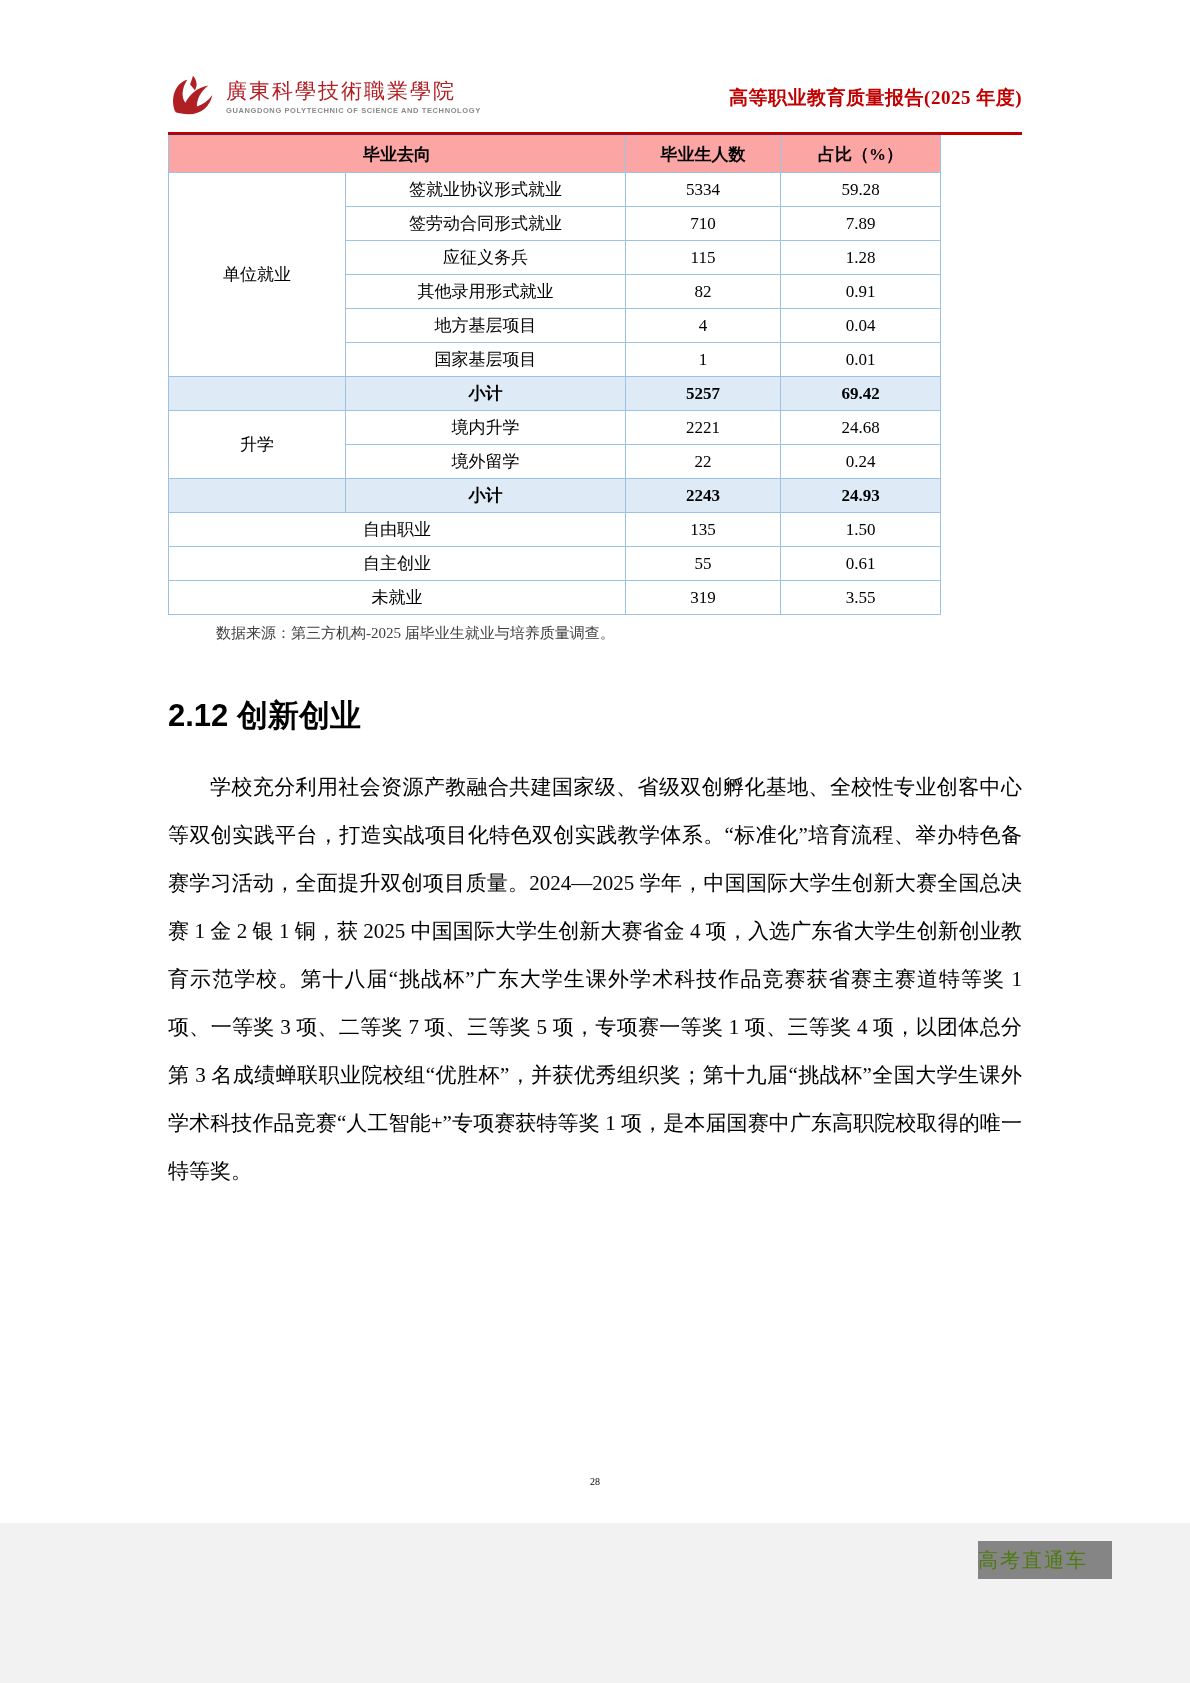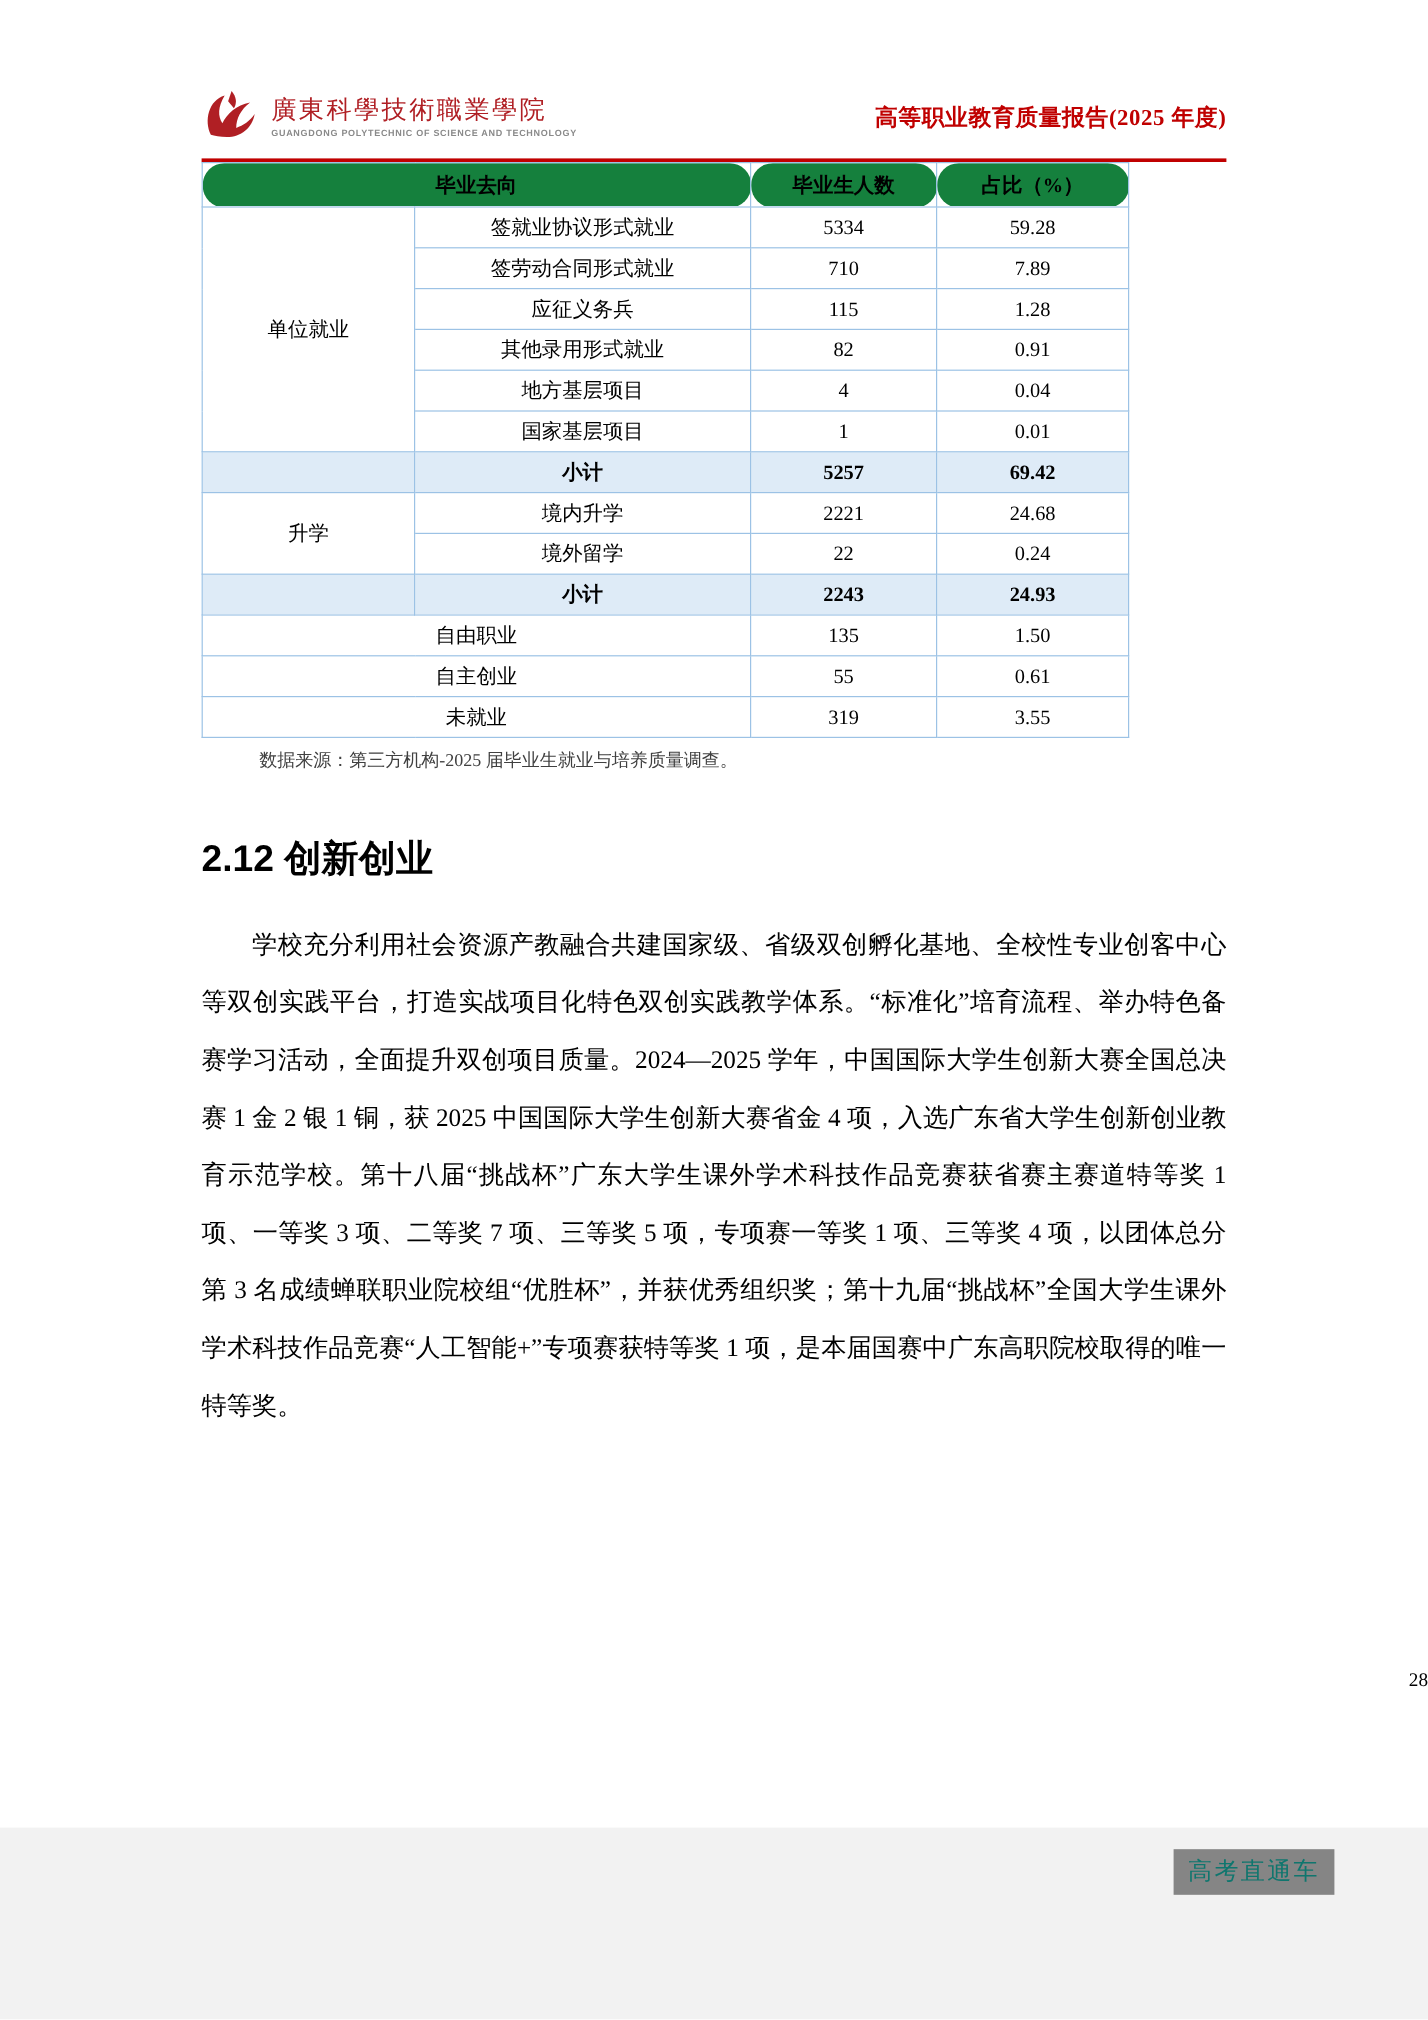--- a/index.html
+++ b/index.html
@@ -20,36 +20,36 @@
   .report-title{color:#c00000;font-weight:bold;font-size:19px;letter-spacing:.5px;}
   .red-rule{height:3px;background:#c00000;margin-top:6px;}
 
   
   .table-caption{width:772px;text-align:center;font-weight:bold;font-size:19px;margin-top:16px;margin-bottom:10px;}
   table.dist-table{border-collapse:collapse;table-layout:fixed;width:772px;font-size:17px;}
   .dist-table th,.dist-table td{
     border:1px solid #9cc2e5;text-align:center;vertical-align:middle;
     height:33px;padding:0 4px;overflow:hidden;
   }
-  .dist-table thead th{background:#15803d;font-weight:bold;height:36px;border-radius:18px;}
+  .dist-table thead th{background:#fca5a5;font-weight:bold;height:36px;}
   .dist-table tr.subtotal td{background:#deebf7;font-weight:bold;}
 
   .source-note{color:#404040;font-size:15px;margin-top:9px;margin-left:48px;}
 
   
   .section-heading{font-family:"Liberation Sans","DejaVu Sans",sans-serif;font-weight:bold;
     font-size:31px;margin:52px 0 26px 0;}
   p.body-para{margin:0;font-size:21px;line-height:48px;text-align:justify;text-indent:2em;}
 
   
   .bottom-strip{position:absolute;left:0;right:0;top:1523px;bottom:0;background:#f2f2f2;}
-  .page-number{position:absolute;left:0;top:1392px;width:100%;text-align:right;font-size:16px;}
+  .page-number{position:absolute;left:0;top:1476px;width:100%;text-align:center;font-size:10px;}
   .watermark{
     position:absolute;right:78px;top:1541px;width:134px;height:38px;line-height:38px;
-    text-align:center;background:rgba(105,105,105,.8);color:#0f766e;font-size:20px;
+    text-align:left;background:rgba(105,105,105,.8);color:#4d7c0f;font-size:20px;
     font-family:Liberation Serif, serif;letter-spacing:2px;
   }
 </style>
 </head>
 <body>
 
 <div class="bottom-strip"></div>
 
 <div class="page">
 

